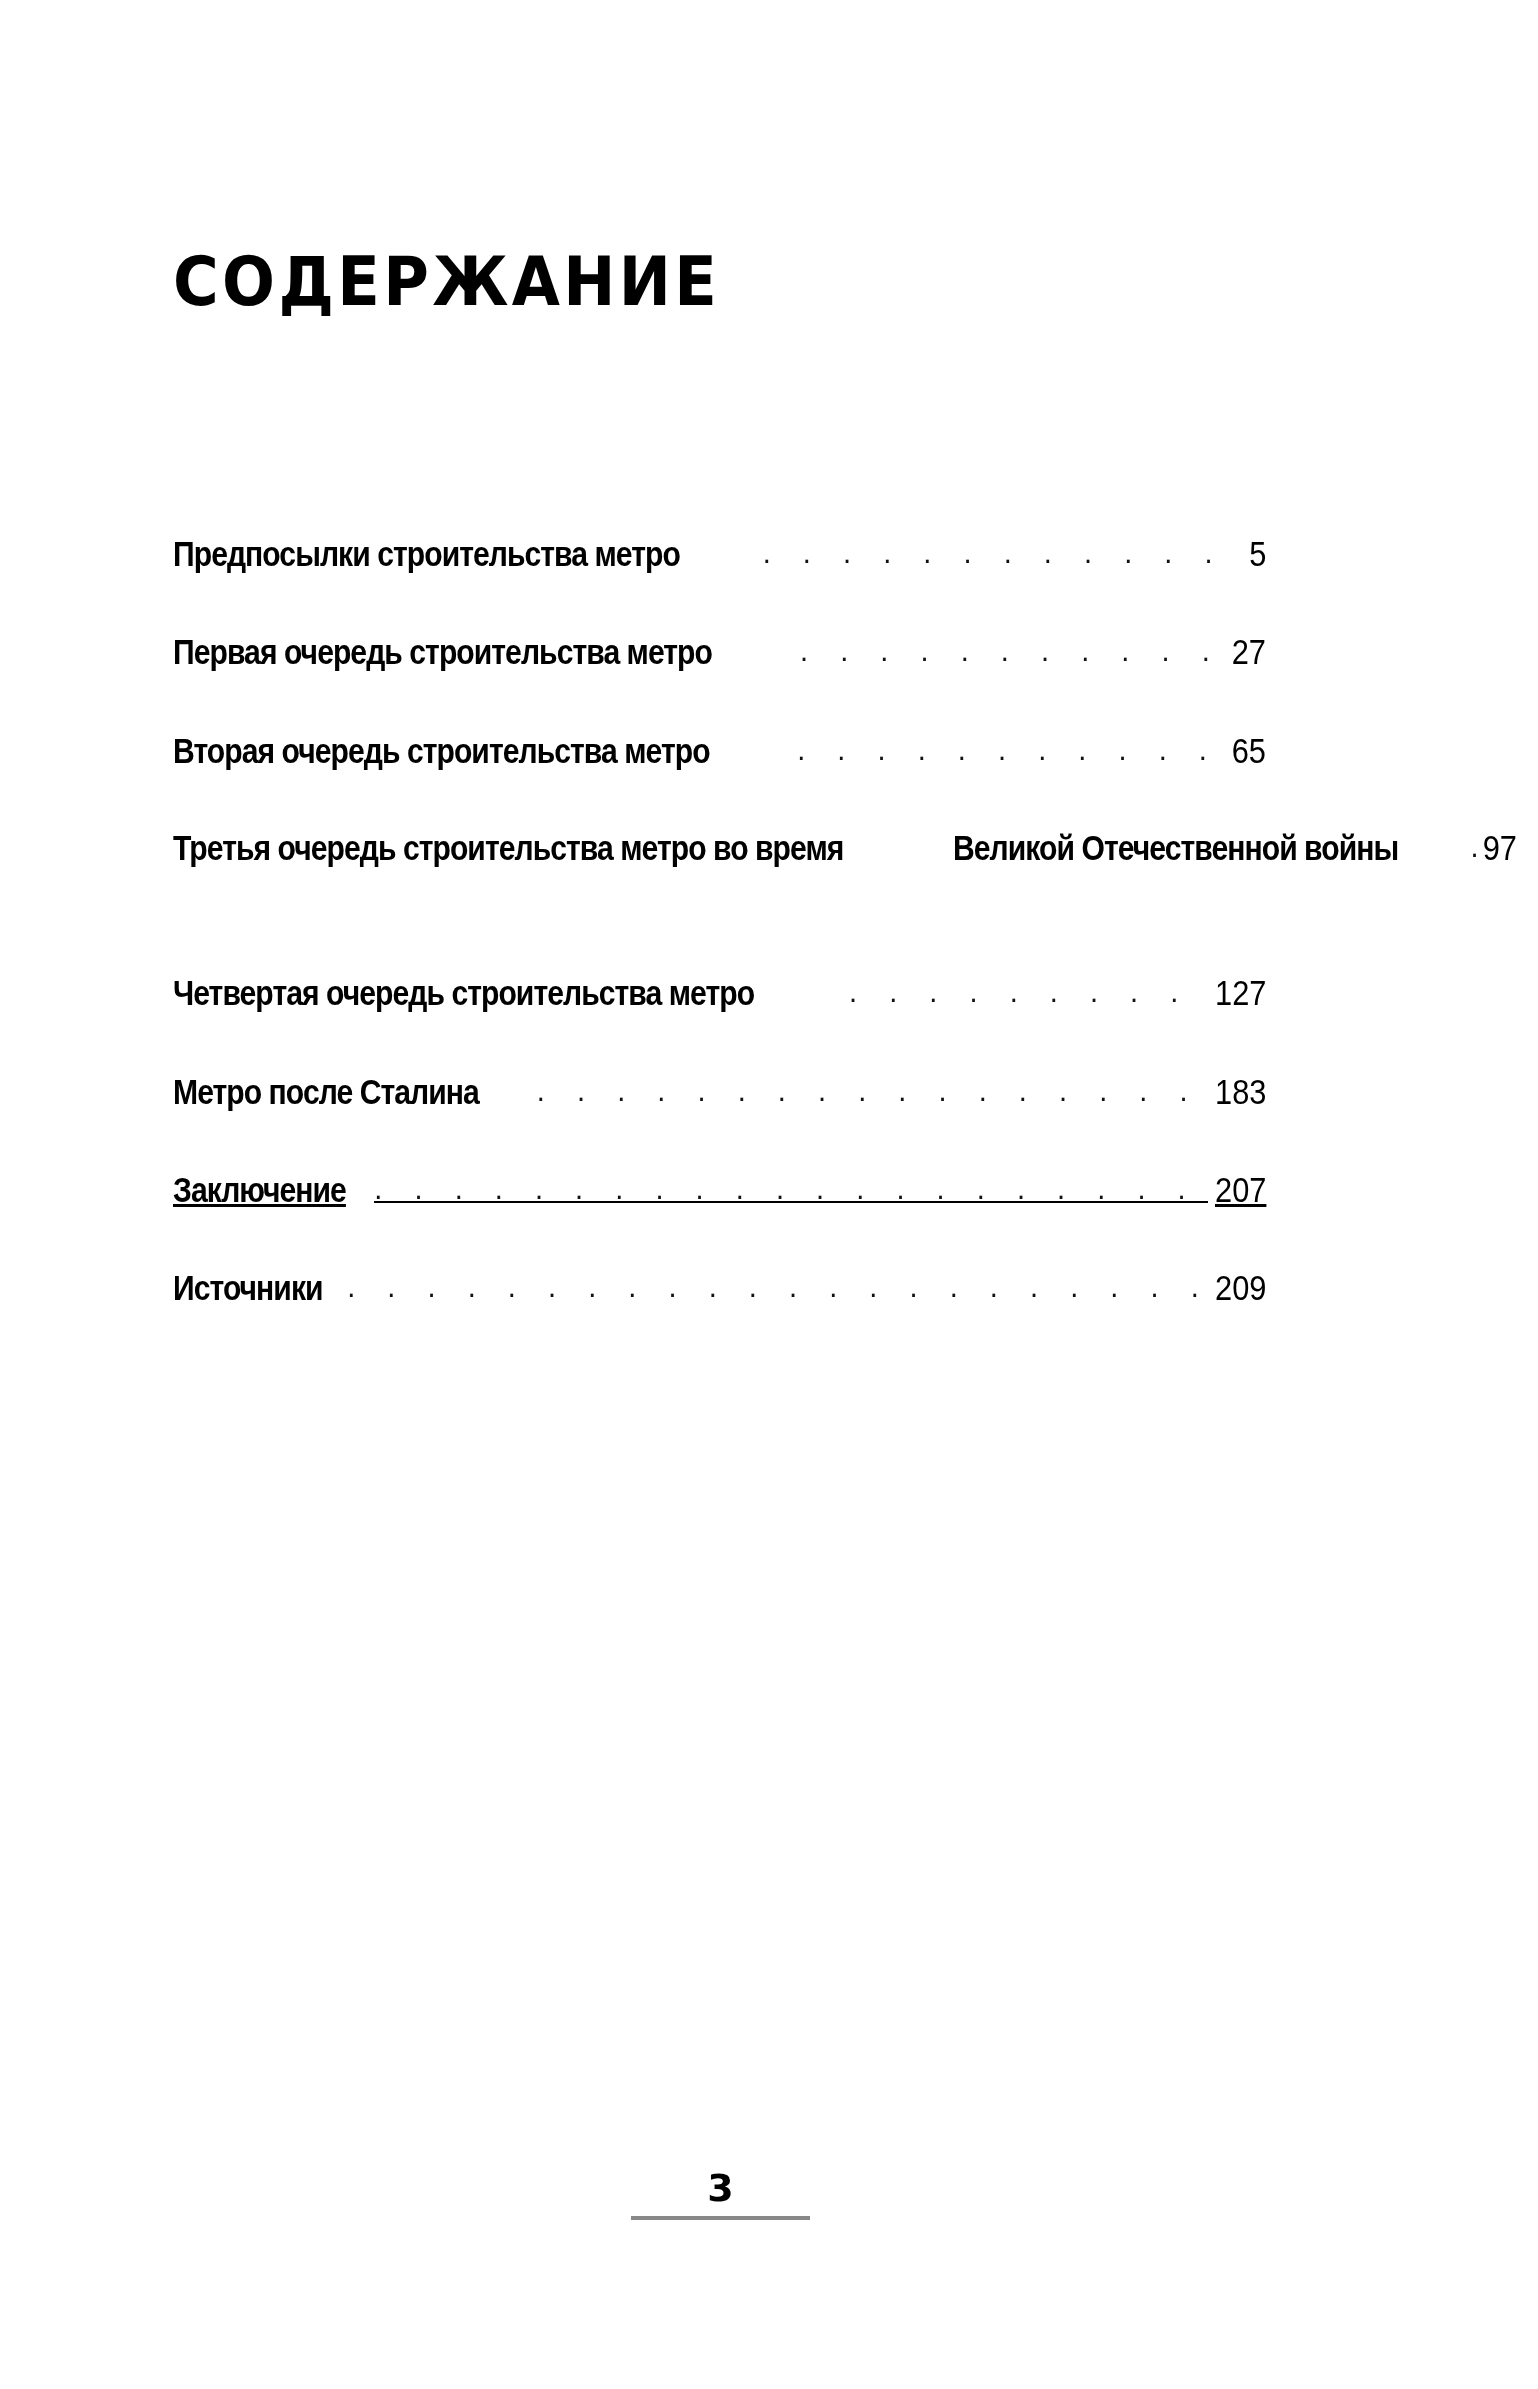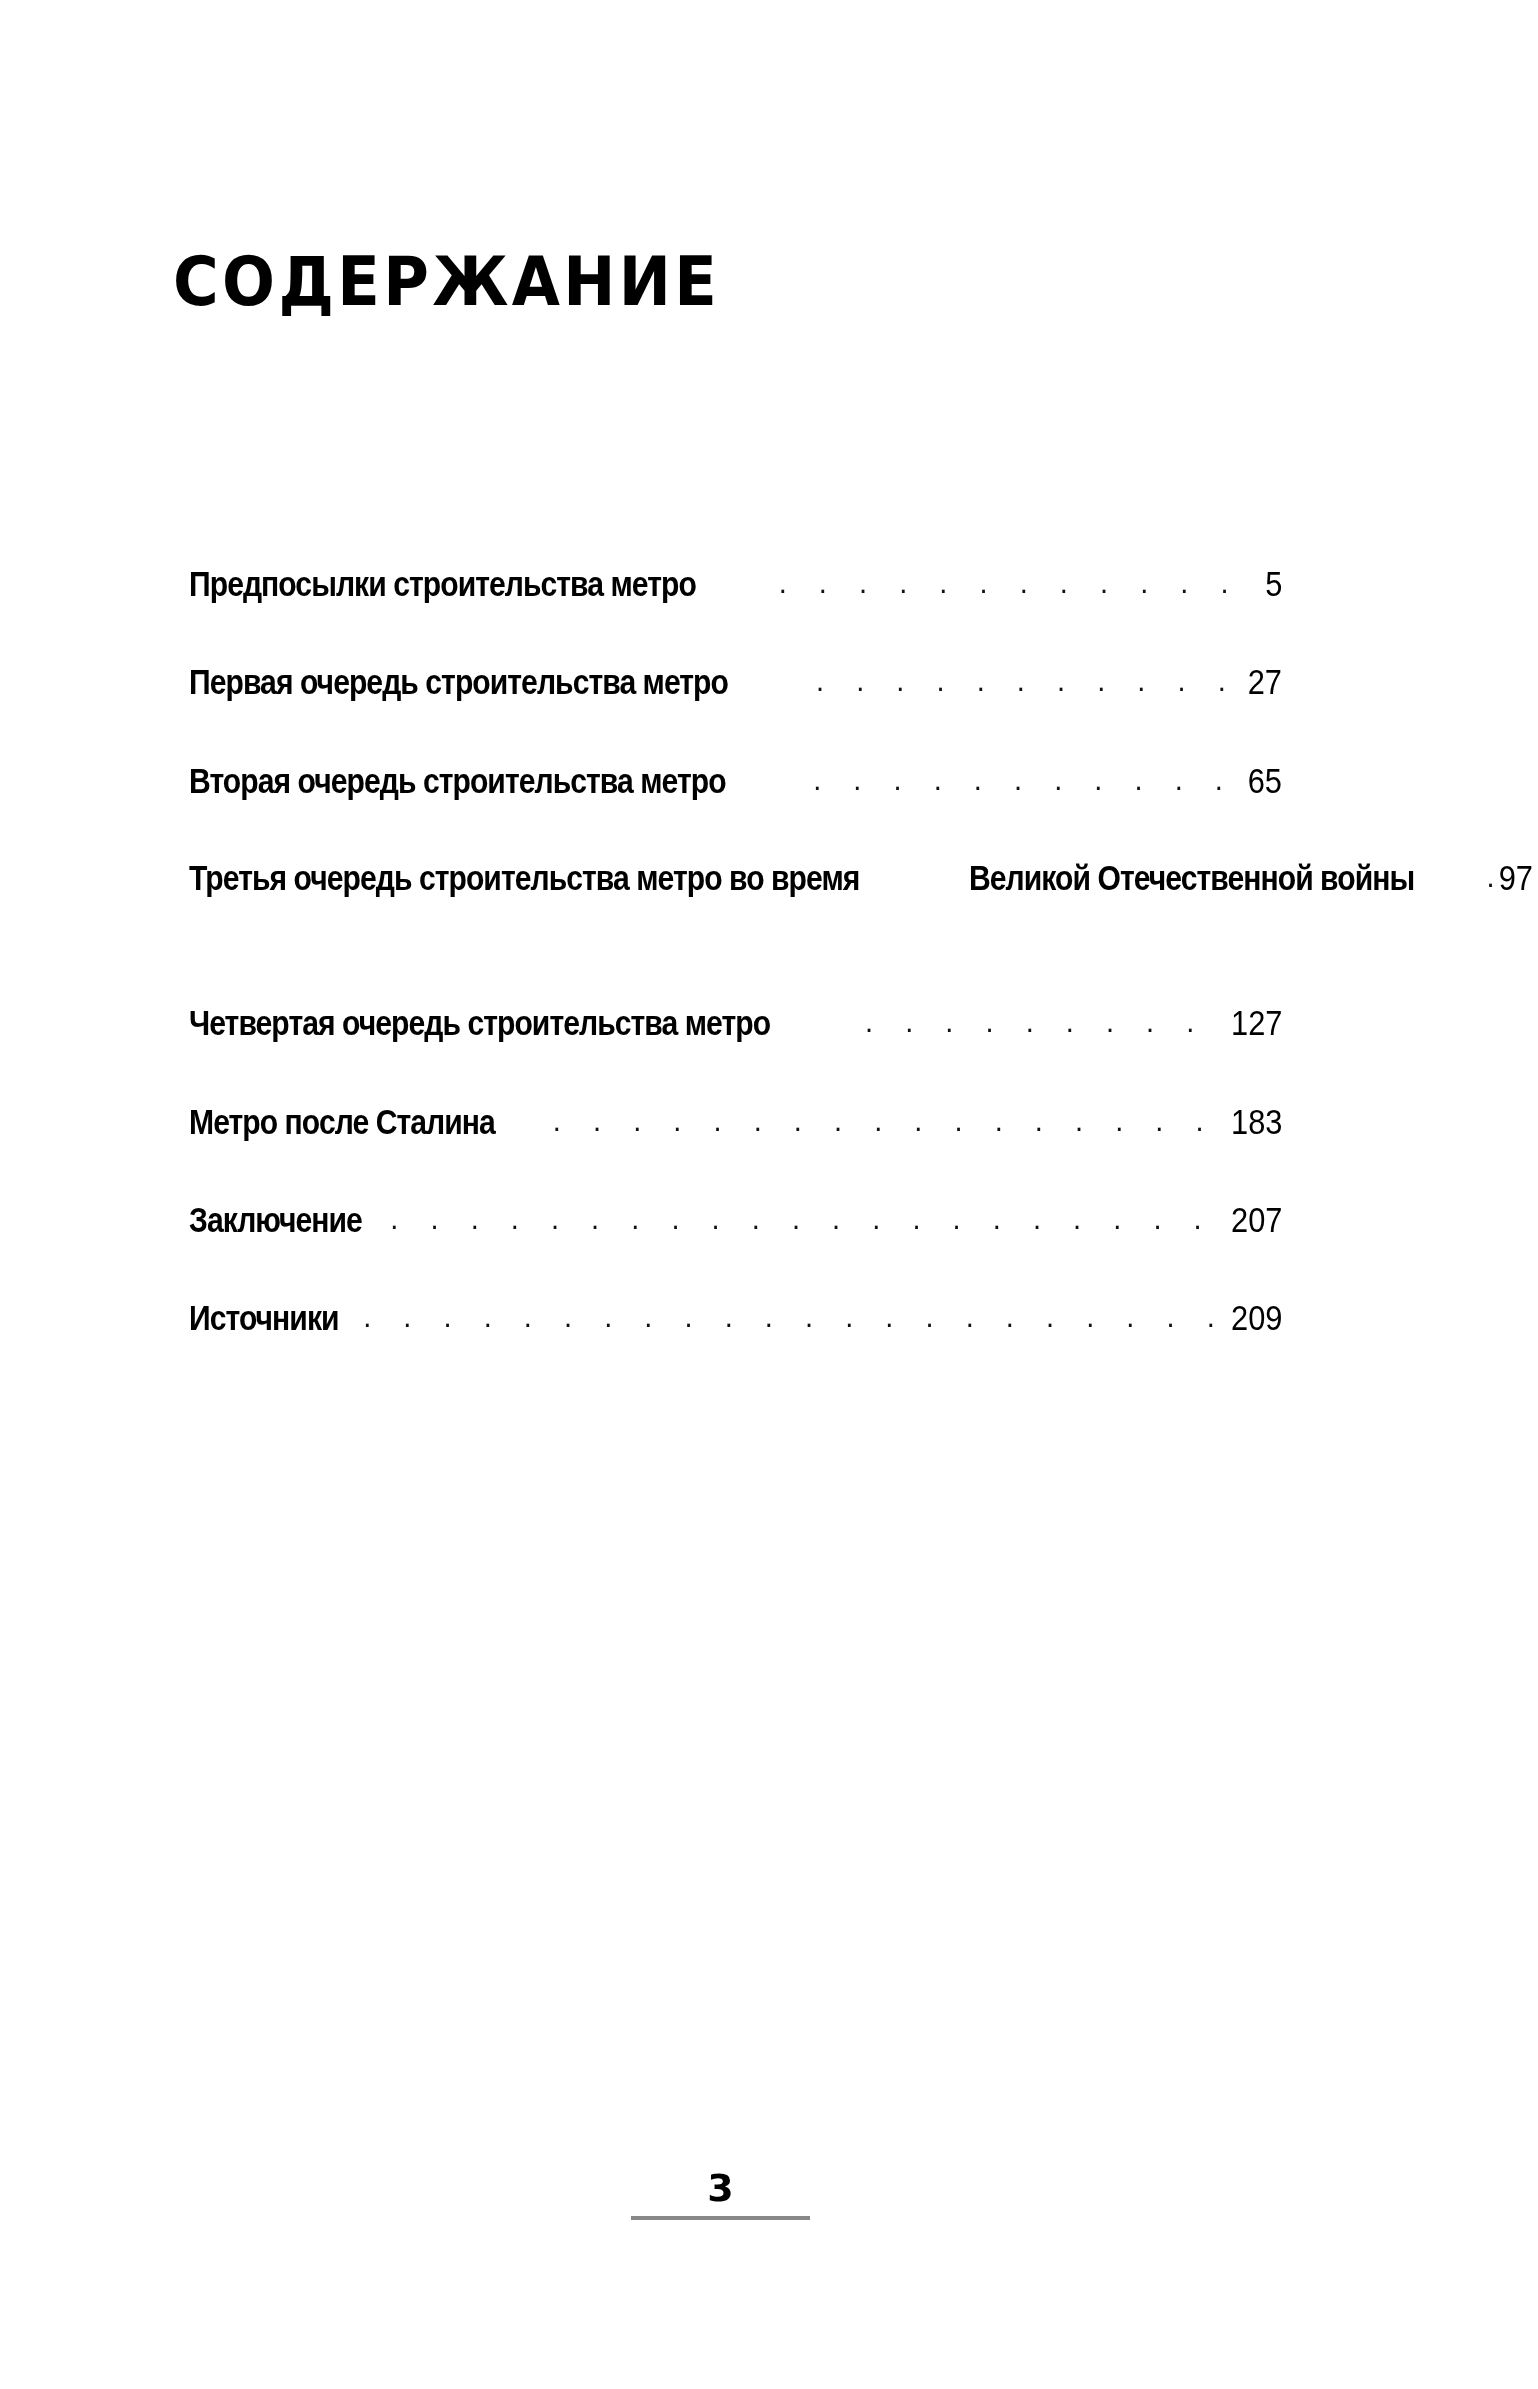--- a/index.html
+++ b/index.html
@@ -30,27 +30,26 @@
       white-space: nowrap;
     }
     .toc {
       position: absolute;
       left: 173px;
       top: 0;
       width: 1093px;
     }
     .toc-entry {
       position: absolute;
-      left: 16px;
+      left: 0;
       width: 1093px;
       display: flex;
       align-items: flex-end;
       font-size: 35px;
       line-height: 46px;
-      margin-top: 30px;
     }
     .toc-title {
       font-family: "Liberation Sans", sans-serif;
       font-weight: bold;
       letter-spacing: -1.1px;
       white-space: nowrap;
       transform: scaleX(0.86);
       transform-origin: left bottom;
       flex: 0 0 auto;
     }
@@ -140,21 +139,21 @@
     <span class="toc-leader">. . . . . . . . . . . . . . . . . . . . . . . . . . . . . . . . . . . . . . . . . . . . . . . . . . . . . . . . . . . . . .</span>
     <span class="toc-page">127</span>
   </div>
 
   <div class="toc-entry" style="top:1069px;gap:8px;">
     <span class="toc-title">Метро после Сталина</span>
     <span class="toc-leader">. . . . . . . . . . . . . . . . . . . . . . . . . . . . . . . . . . . . . . . . . . . . . . . . . . . . . . . . . . . . . .</span>
     <span class="toc-page">183</span>
   </div>
 
-  <div class="toc-entry" style="top:1167px;">
+  <div class="toc-entry" style="top:1167px;text-decoration:underline;">
     <span class="toc-title">Заключение</span>
     <span class="toc-leader">. . . . . . . . . . . . . . . . . . . . . . . . . . . . . . . . . . . . . . . . . . . . . . . . . . . . . . . . . . . . . .</span>
     <span class="toc-page">207</span>
   </div>
 
   <div class="toc-entry" style="top:1265px;">
     <span class="toc-title">Источники</span>
     <span class="toc-leader">. . . . . . . . . . . . . . . . . . . . . . . . . . . . . . . . . . . . . . . . . . . . . . . . . . . . . . . . . . . . . .</span>
     <span class="toc-page">209</span>
   </div>

